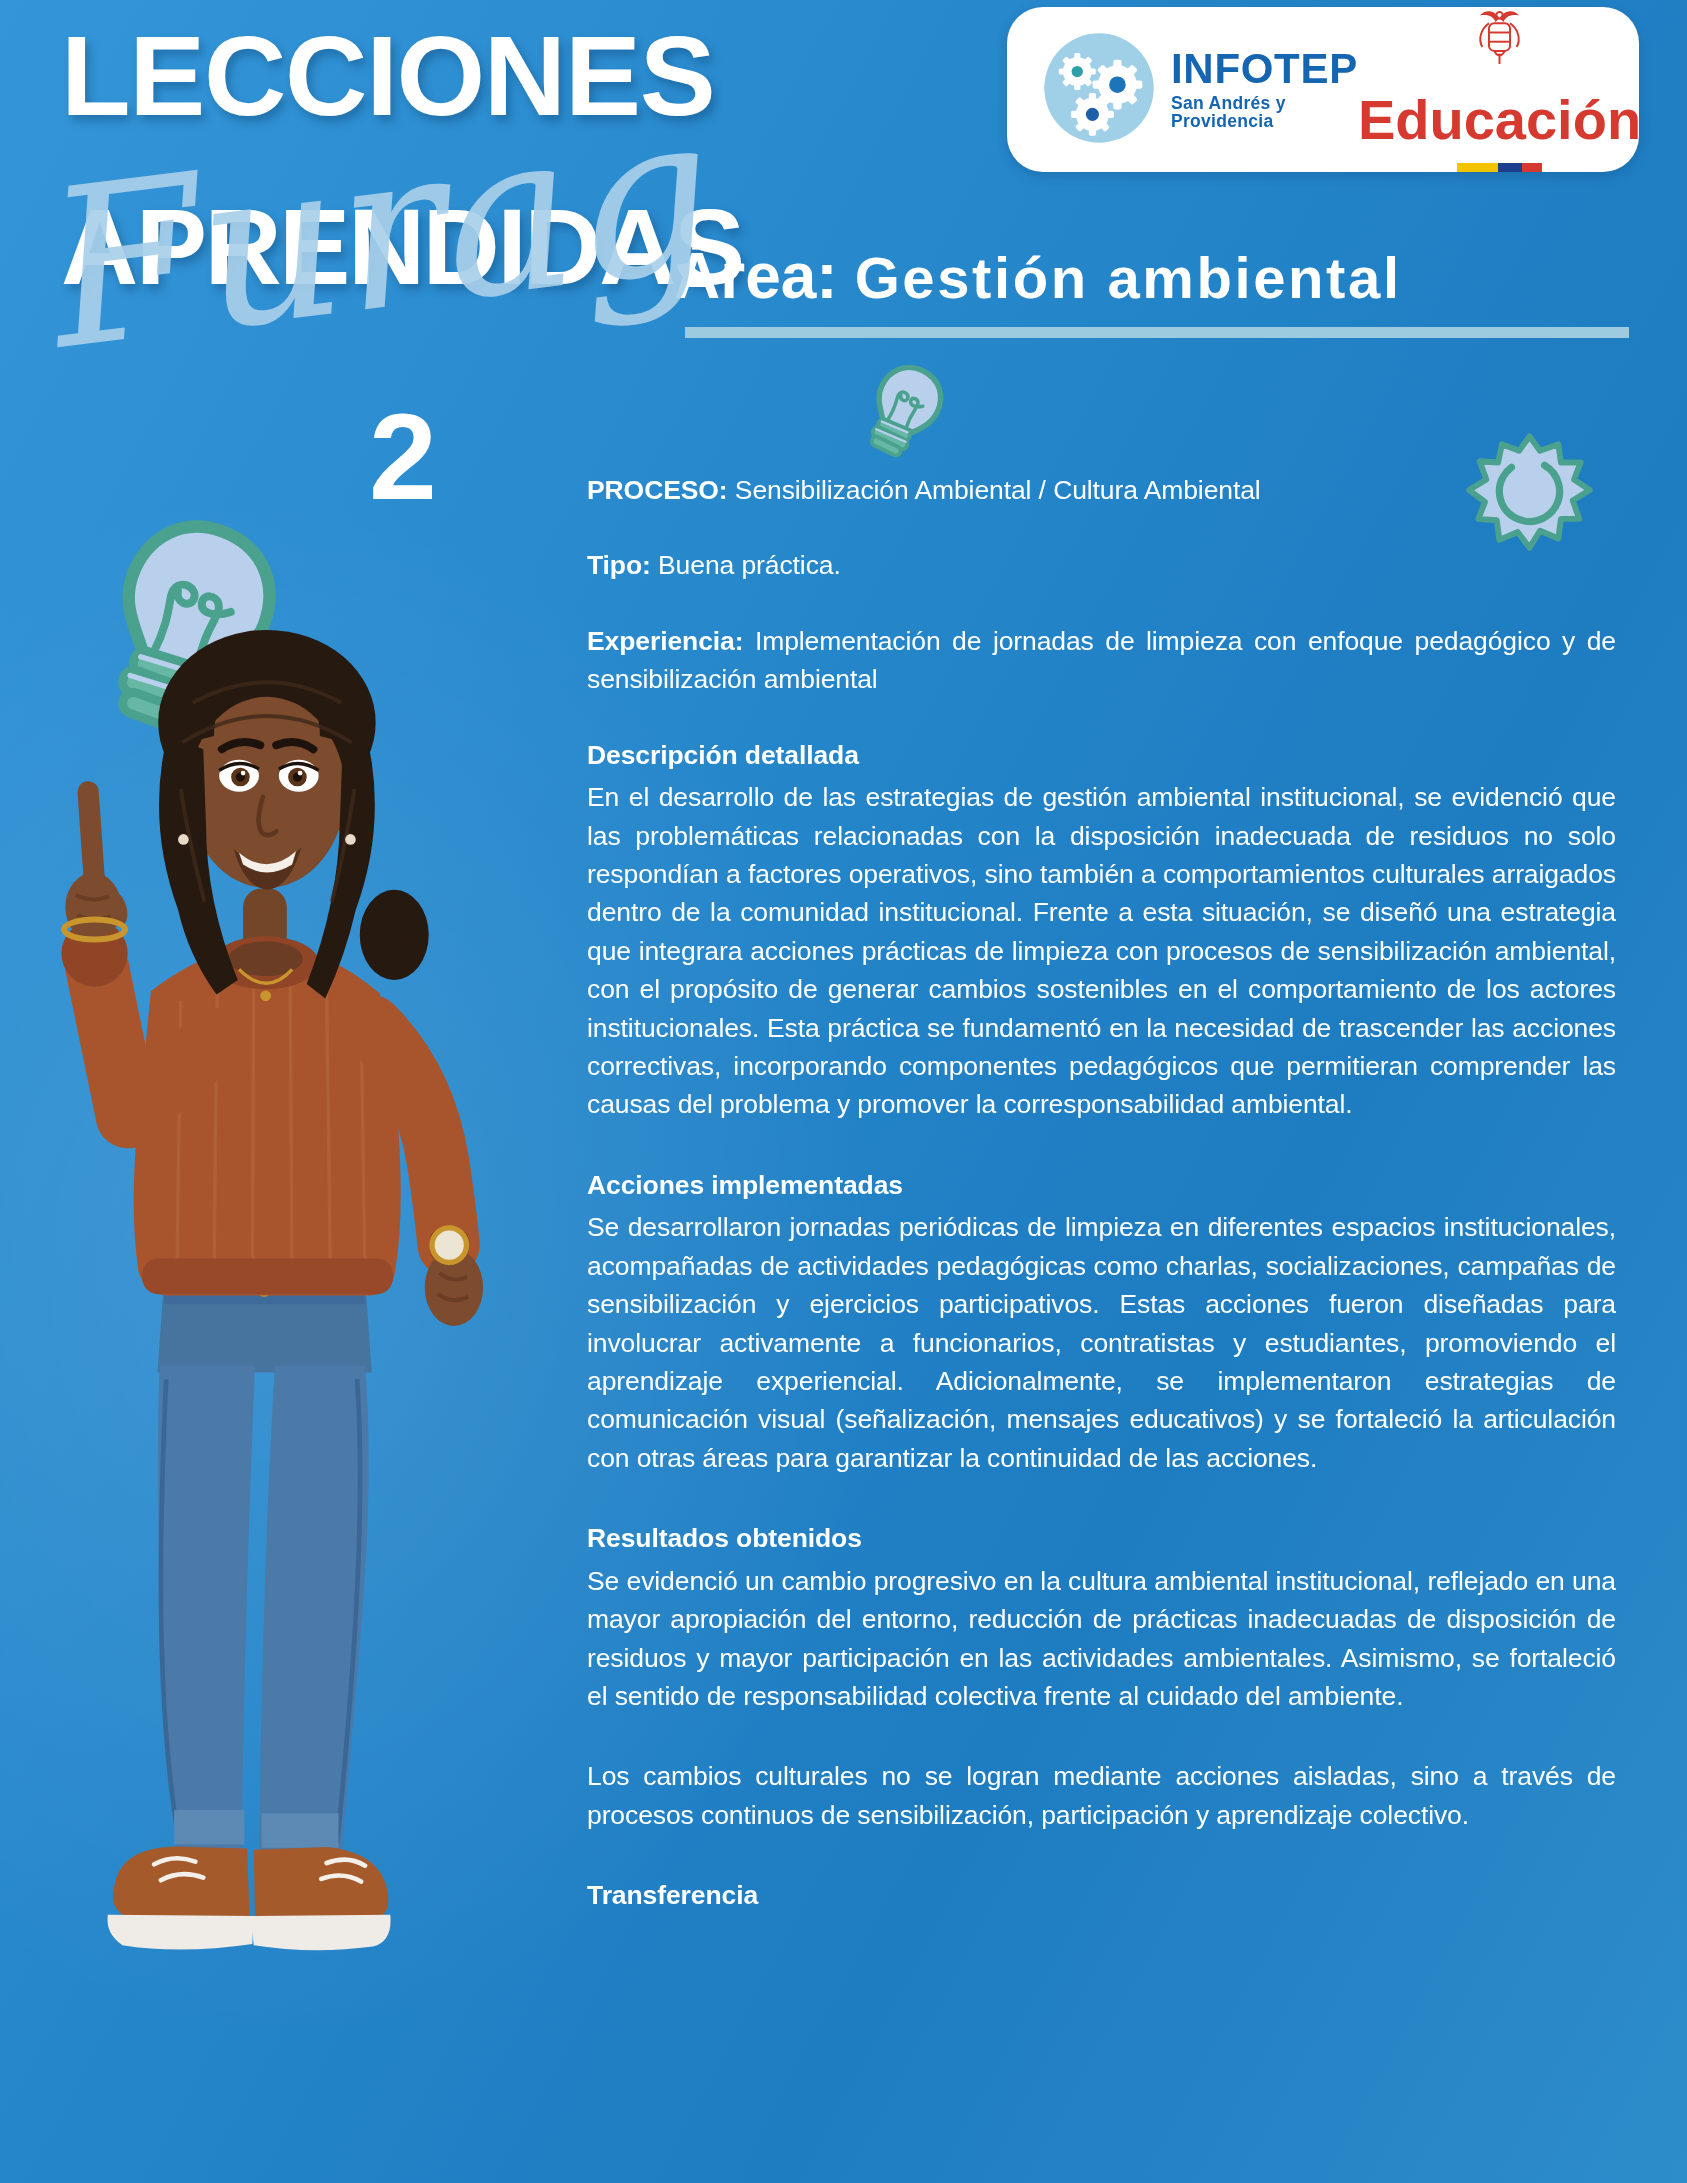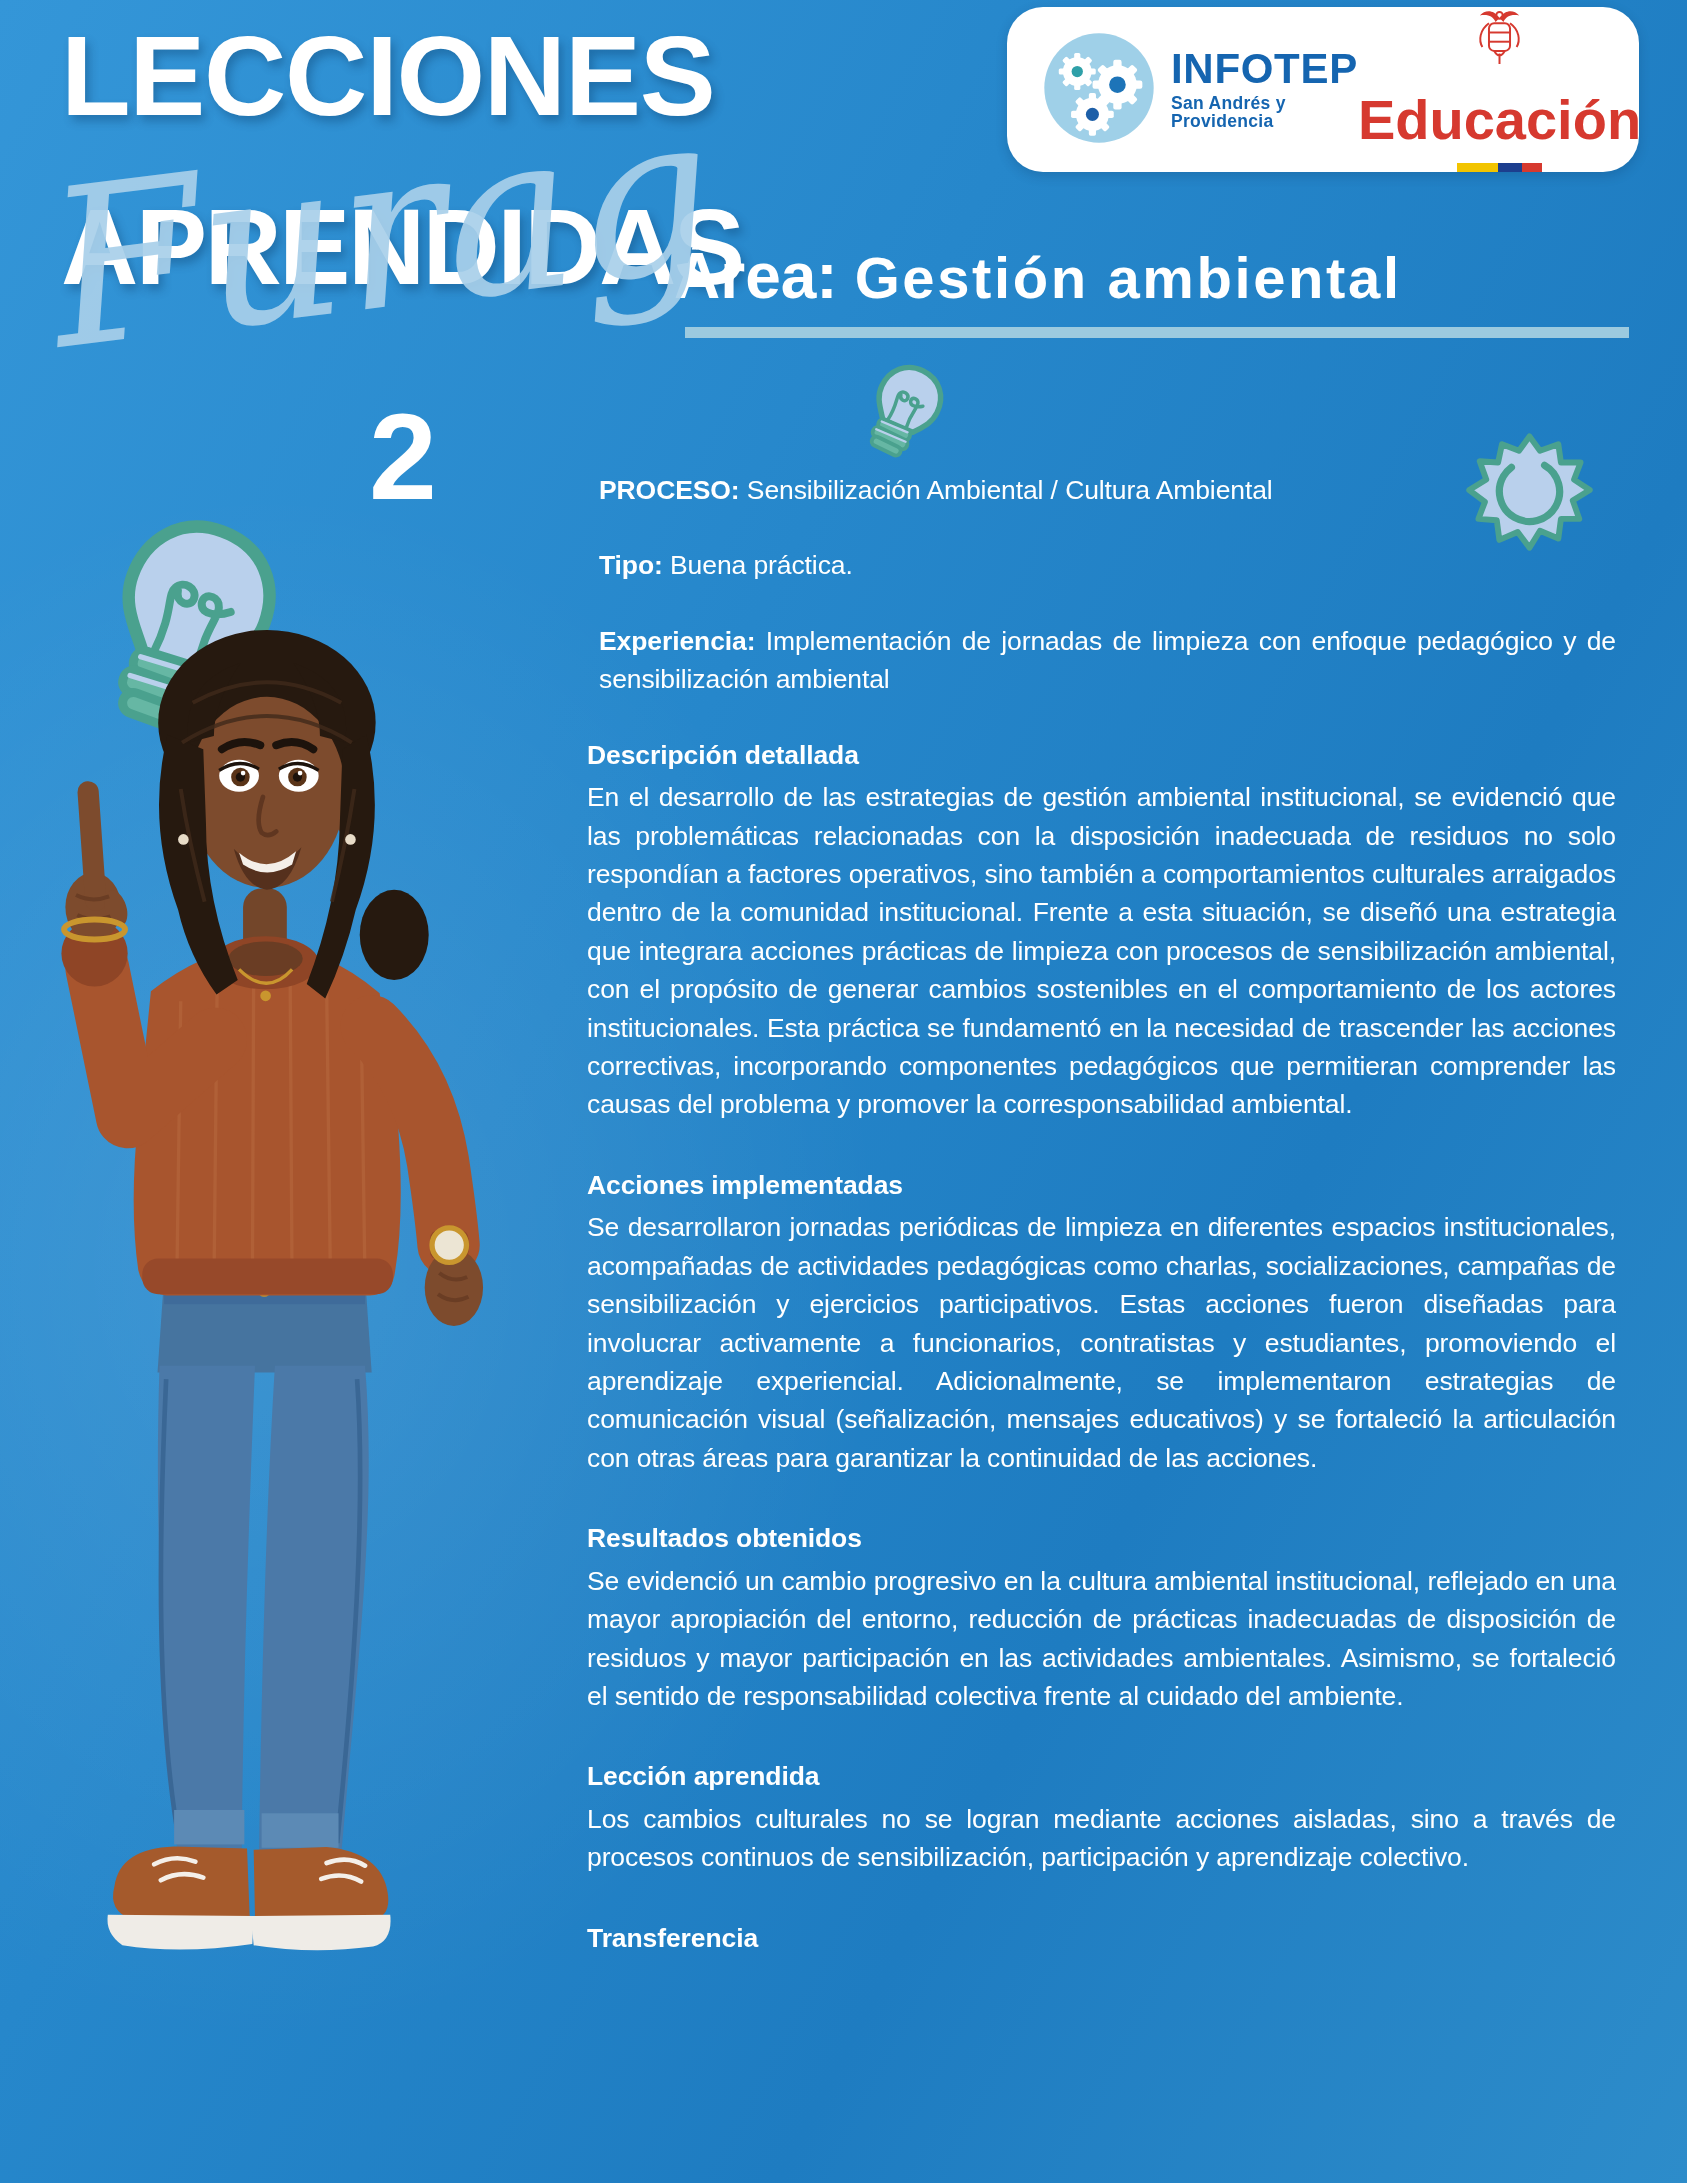--- a/index.html
+++ b/index.html
@@ -40,21 +40,21 @@
   
   .area{position:absolute;left:674px;top:239px;color:#ffffff;white-space:nowrap;}
   .area-label{font-size:64px;font-weight:bold;}
   .area-value{font-size:58px;font-weight:bold;margin-left:17px;letter-spacing:2.6px;}
   .area-bar{position:absolute;left:685px;top:327px;width:944px;height:11.2px;background:#9ccadf;}
   
   .num2{position:absolute;left:369px;top:396px;color:#ffffff;font-weight:bold;font-size:122px;line-height:1;}
   
   .content{position:absolute;left:587px;top:471px;width:1029px;color:#ffffff;
            font-size:26.5px;line-height:1.45;letter-spacing:-0.1px;}
-  .field{margin:0 0 37px 12px;text-align:justify;}
+  .field{margin:0 0 37px 0;text-align:justify;}
   .field b{font-weight:bold;}
   .section{margin:0 0 42px 0;}
   .section h3{font-size:26.5px;font-weight:bold;margin:0 0 4px 0;}
   .section p{margin:0;text-align:justify;}
   
   .bulb-large{position:absolute;left:99px;top:513px;width:179px;height:222px;transform:rotate(20deg);}
   .bulb-small{position:absolute;left:865px;top:361px;width:78px;height:97px;transform:rotate(26deg);}
   .sun{position:absolute;left:1464px;top:431px;width:131px;height:126px;}
   .character{position:absolute;left:14.6px;top:623px;width:537px;height:1406px;}
 </style>
@@ -261,21 +261,20 @@
     </div>
     <div class="section">
       <h3>Acciones implementadas</h3>
       <p>Se desarrollaron jornadas periódicas de limpieza en diferentes espacios institucionales, acompañadas de actividades pedagógicas como charlas, socializaciones, campañas de sensibilización y ejercicios participativos. Estas acciones fueron diseñadas para involucrar activamente a funcionarios, contratistas y estudiantes, promoviendo el aprendizaje experiencial. Adicionalmente, se implementaron estrategias de comunicación visual (señalización, mensajes educativos) y se fortaleció la articulación con otras áreas para garantizar la continuidad de las acciones.</p>
     </div>
     <div class="section">
       <h3>Resultados obtenidos</h3>
       <p>Se evidenció un cambio progresivo en la cultura ambiental institucional, reflejado en una mayor apropiación del entorno, reducción de prácticas inadecuadas de disposición de residuos y mayor participación en las actividades ambientales. Asimismo, se fortaleció el sentido de responsabilidad colectiva frente al cuidado del ambiente.</p>
     </div>
     <div class="section">
-      <h3>Lección aprendida</h3>
       <p>Los cambios culturales no se logran mediante acciones aisladas, sino a través de procesos continuos de sensibilización, participación y aprendizaje colectivo.</p>
     </div>
     <div class="section">
       <h3>Transferencia</h3>
     </div>
   </div>
 
 </div>
 
 

